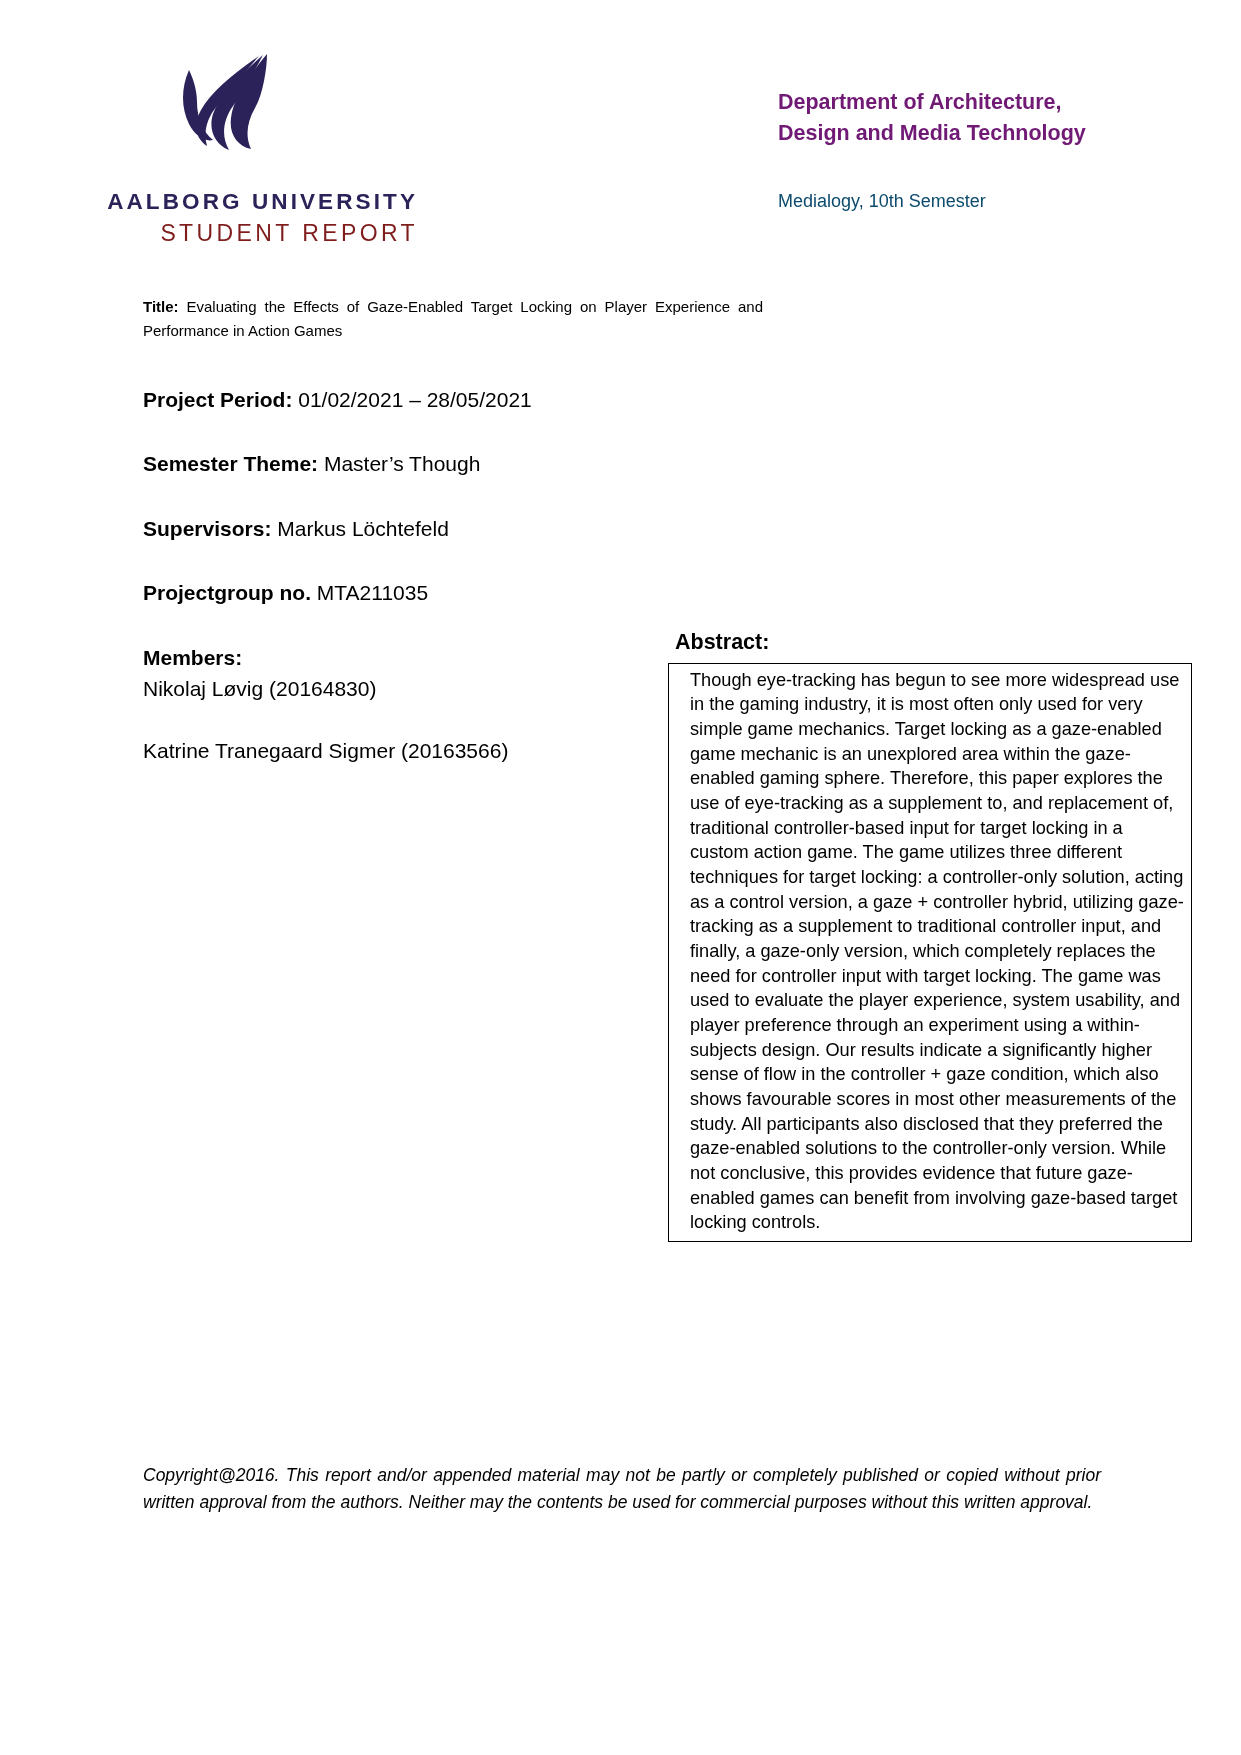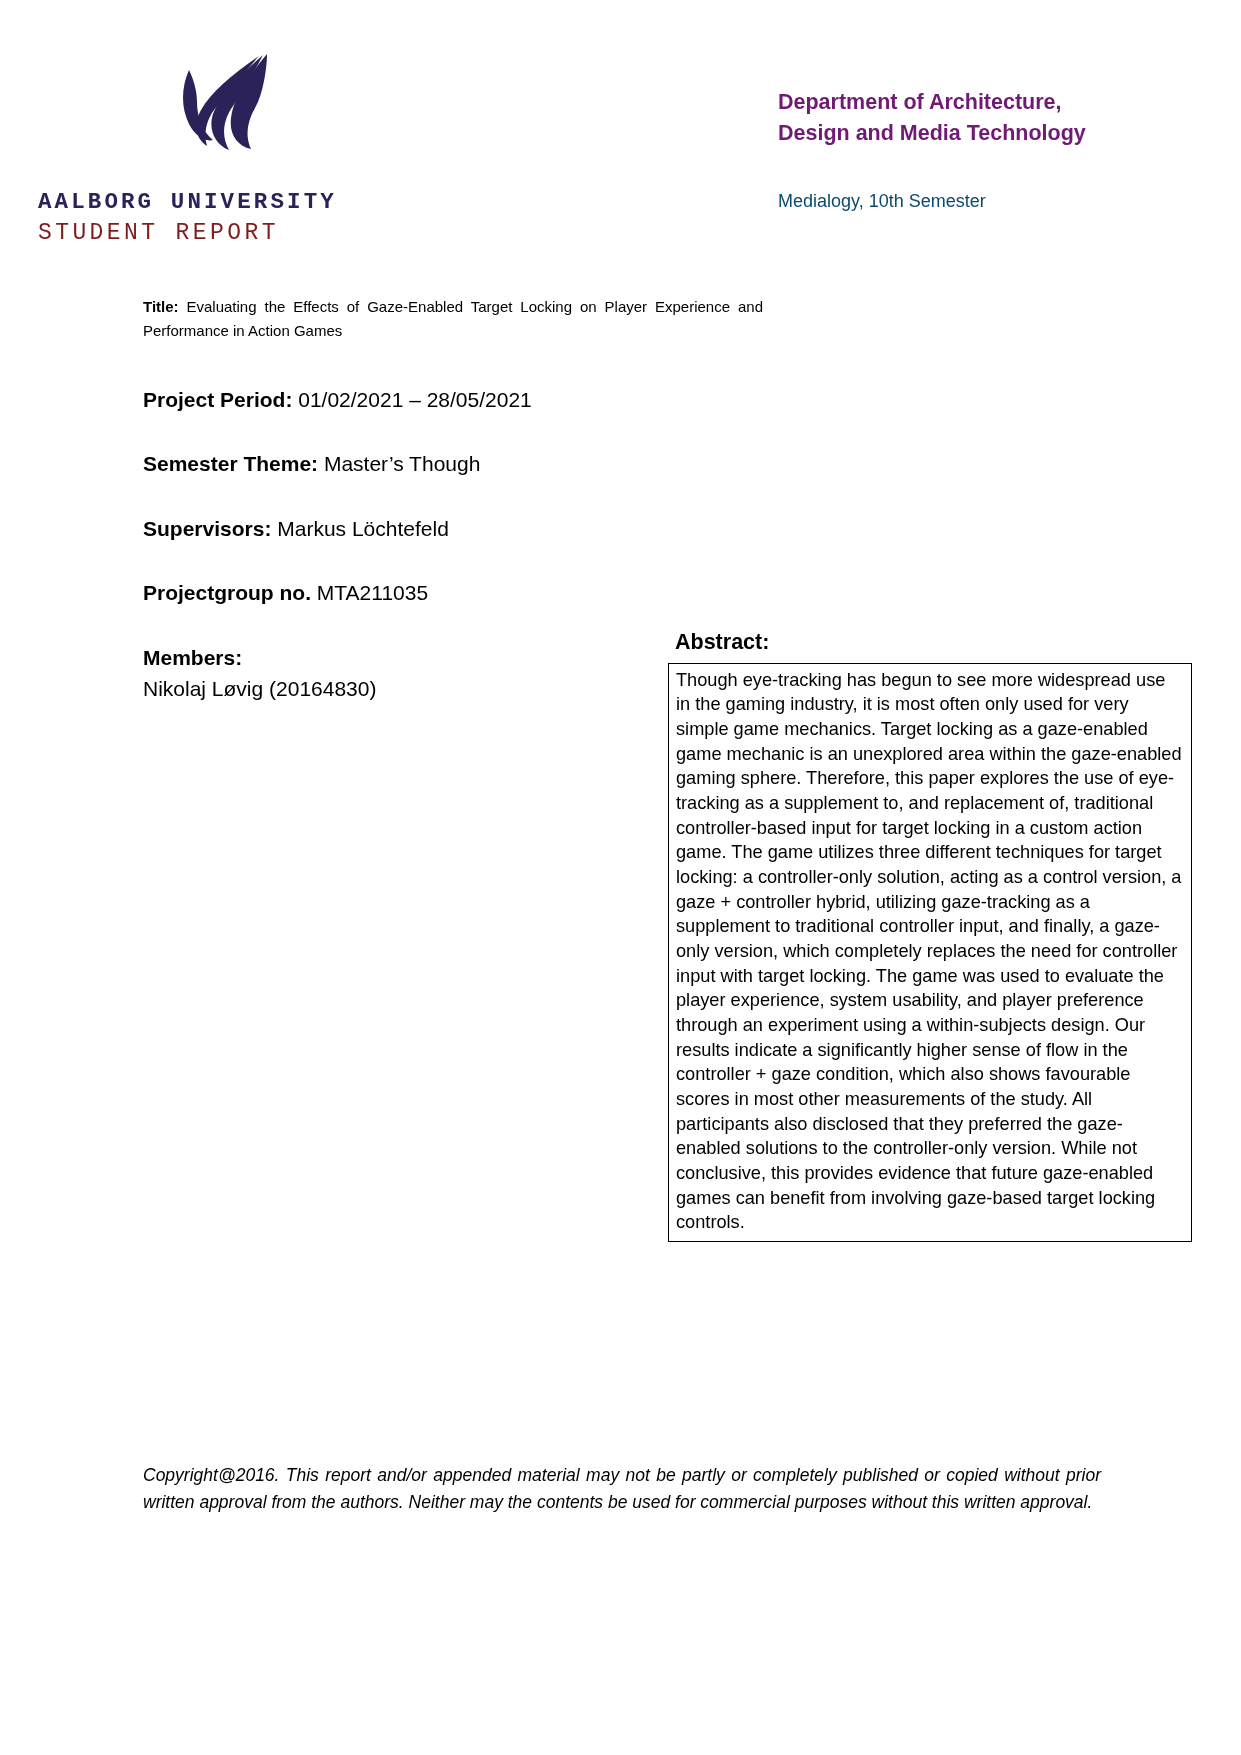--- a/index.html
+++ b/index.html
@@ -26,22 +26,21 @@
     top: 52px;
     left: 0;
     width: 1241px;
     height: 200px;
   }
   .logo-block {
     position: absolute;
     left: 38px;
     top: 0;
     width: 380px;
-    text-align: left;
-    font-family: Liberation Mono, monospace;
+    text-align: right;
   }
   .logo-mark {
     width: 130px;
     height: 110px;
     margin: 0 auto;
     display: block;
   }
   .logo-title {
     margin-top: 28px;
     font-size: 22.5px;
@@ -121,21 +120,21 @@
     width: 524px;
   }
   .abstract-heading {
     font-size: 21.5px;
     font-weight: bold;
     margin: 0 0 7px 7px;
     line-height: 1.2;
   }
   .abstract-box {
     border: 1.6px solid #000000;
-    padding: 4px 7px 6px 7px;
+    padding: 4px 7px 6px 21px;
     box-sizing: border-box;
   }
   .abstract-text {
     font-size: 18.2px;
     line-height: 1.355;
     margin: 0;
     text-align: left;
     hyphens: none;
   }
 
@@ -205,20 +204,21 @@
 
     <p class="meta-line"><b>Projectgroup no.</b> <span>MTA211035</span></p>
 
     <div class="gap-33"></div>
 
     <p class="meta-line"><b>Members:</b></p>
     <p class="member">Nikolaj Løvig (20164830)</p>
 
     <div class="gap-30"></div>
 
+    <p class="member">Katrine Tranegaard Sigmer (20163566)</p>
 
   </div>
 
   <div class="abstract-col">
     <div class="abstract-heading">Abstract:</div>
     <div class="abstract-box">
       <p class="abstract-text">Though eye-tracking has begun to see more widespread use in the gaming industry, it is most often only used for very simple game mechanics. Target locking as a gaze-enabled game mechanic is an unexplored area within the gaze-enabled gaming sphere. Therefore, this paper explores the use of eye-tracking as a supplement to, and replacement of, traditional controller-based input for target locking in a custom action game. The game utilizes three different techniques for target locking: a controller-only solution, acting as a control version, a gaze + controller hybrid, utilizing gaze-tracking as a supplement to traditional controller input, and finally, a gaze-only version, which completely replaces the need for controller input with target locking. The game was used to evaluate the player experience, system usability, and player preference through an experiment using a within-subjects design. Our results indicate a significantly higher sense of flow in the controller + gaze condition, which also shows favourable scores in most other measurements of the study. All participants also disclosed that they preferred the gaze-enabled solutions to the controller-only version. While not conclusive, this provides evidence that future gaze-enabled games can benefit from involving gaze-based target locking controls.</p>
     </div>
   </div>
 

